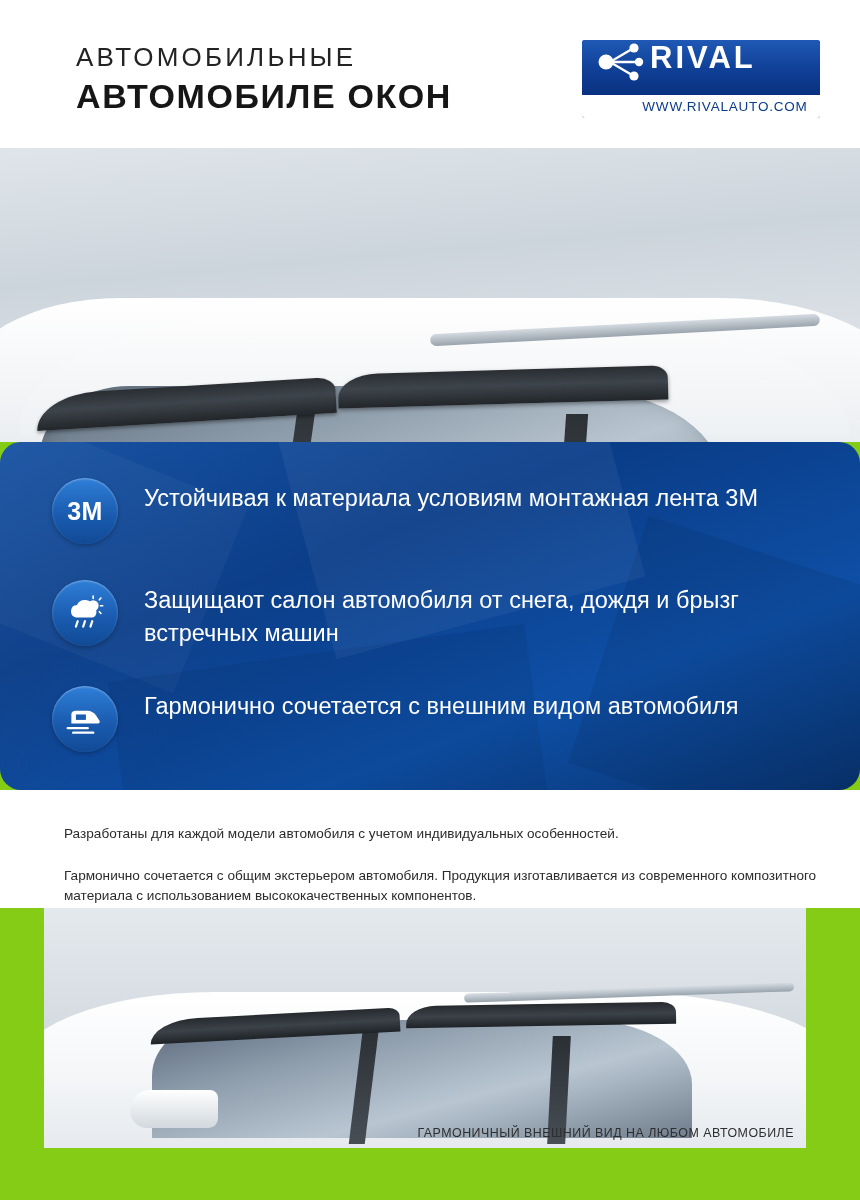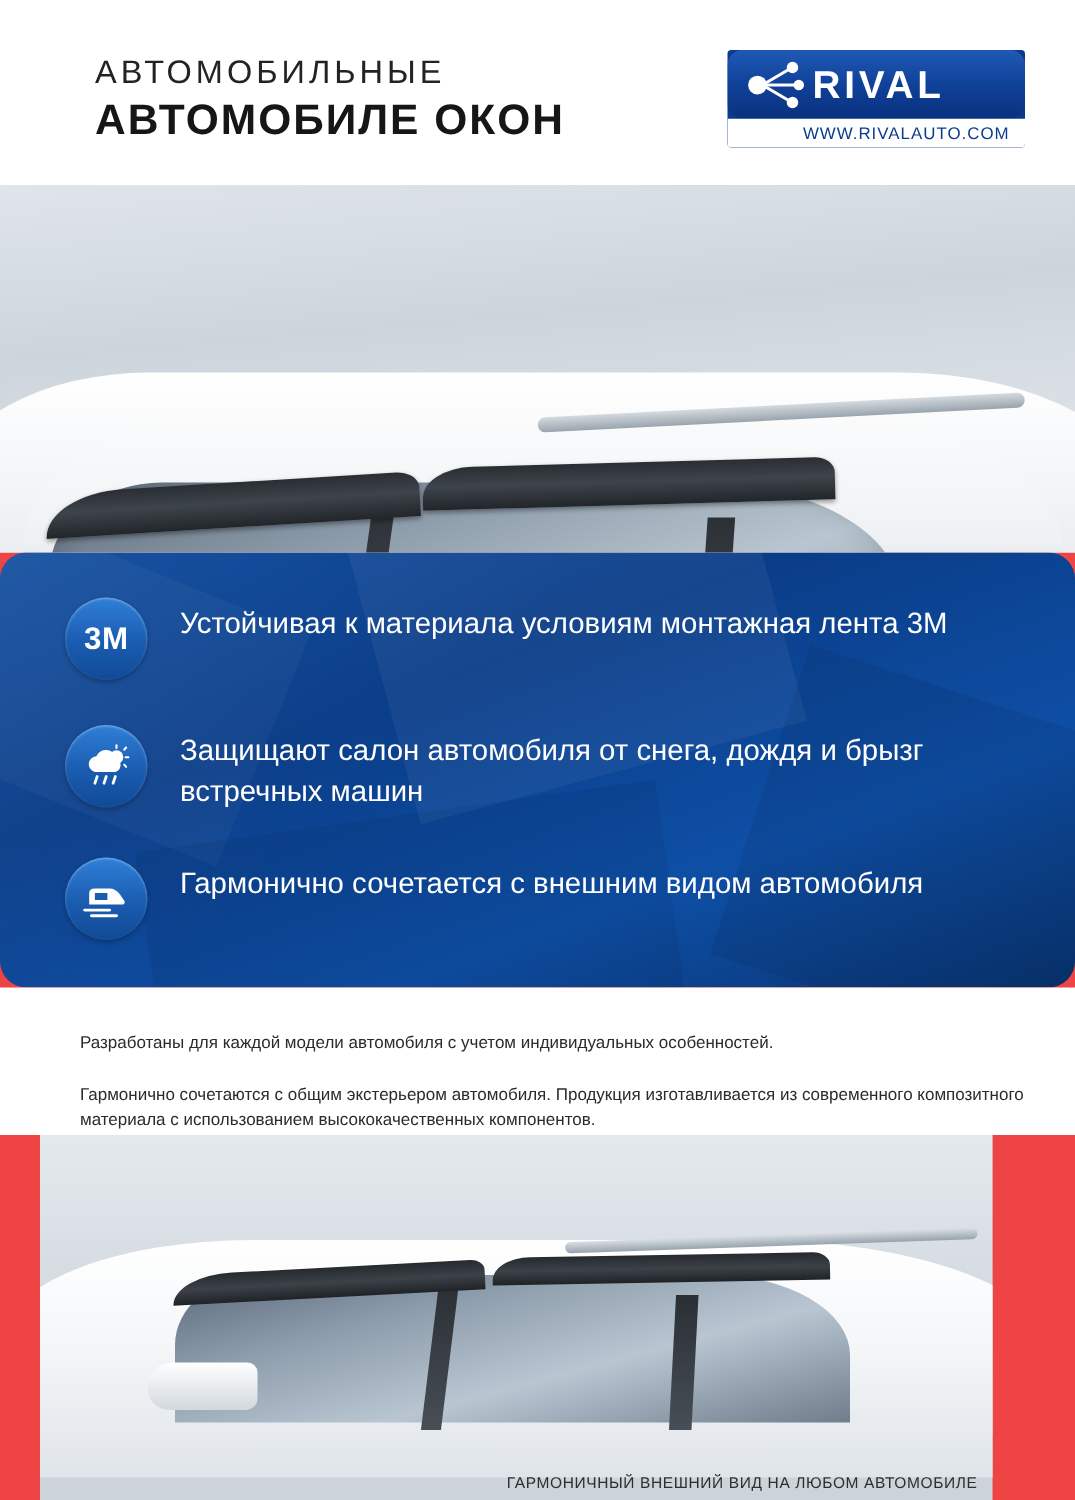--- a/index.html
+++ b/index.html
@@ -13,21 +13,21 @@
     font-family: "Liberation Sans", sans-serif;
     color: #1a1a1a;
     overflow: hidden;
     position: relative;
   }
   .page {
     position: absolute;
     left: 0; top: 0;
     width: 860px;
     height: 1200px;
-    background: #ef4444;
+    background: #84cc16;
   }
 
   
   .header {
     position: absolute;
     left: 0; top: 0;
     width: 860px;
     height: 148px;
     background: #ffffff;
   }
@@ -63,22 +63,21 @@
     border-radius: 3px;
     overflow: hidden;
   }
   .logo-top {
     position: absolute;
     left: 0; top: 0;
     width: 238px;
     height: 55px;
     background: linear-gradient(180deg, #1f59b5 0%, #0f3f96 55%, #0a3180 100%);
     display: flex;
-    align-items: center;
-    border-radius: 12px;
+    align-items: flex-start;
   }
   .logo-mark {
     position: relative;
     width: 56px;
     height: 44px;
     margin-left: 10px;
     flex: none;
   }
   .logo-text {
     color: #ffffff;
@@ -257,24 +256,24 @@
     font-size: 13.6px;
     line-height: 1.5;
     color: #2b2b2b;
   }
   .desc-p1 { top: 18px; }
   .desc-p2 { top: 60px; }
 
   
   .bottom-photo {
     position: absolute;
-    left: 32px;
+    left: 44px;
     top: 908px;
     width: 762px;
-    height: 293px;
+    height: 240px;
     overflow: hidden;
     background: #ccd3da;
   }
   .bp-sky {
     position: absolute; left: 0; top: 0; width: 762px; height: 240px;
     background: linear-gradient(180deg, #e4e9ed 0%, #d3dae0 55%, #eef1f3 100%);
   }
   .bp-body {
     position: absolute;
     left: -30px;
@@ -428,21 +427,21 @@
             <line x1="30" y1="31" x2="28" y2="37"></line>
           </g>
         </svg>
       </div>
       <div class="feature-text">Защищают салон автомобиля от снега, дождя и брызг встречных машин</div>
     </div>
   </div>
 
   <div class="desc">
     <p class="desc-p1">Разработаны для каждой модели автомобиля с учетом индивидуальных особенностей.</p>
-    <p class="desc-p2">Гармонично сочетаются с общим экстерьером автомобиля. Продукция изготавливается из современного композитного материала с использованием высококачественных компонентов.</p>
+    <p class="desc-p2">Гармонично сочетается с общим экстерьером автомобиля. Продукция изготавливается из современного композитного материала с использованием высококачественных компонентов.</p>
   </div>
 
   <div class="bottom-photo">
     <div class="bp-sky"></div>
     <div class="bp-body"></div>
     <div class="bp-glass"></div>
     <div class="bp-pillar bp-pil-a"></div>
     <div class="bp-pillar bp-pil-b"></div>
     <div class="bp-rail"></div>
     <div class="bp-defl bp-defl-1"></div>

